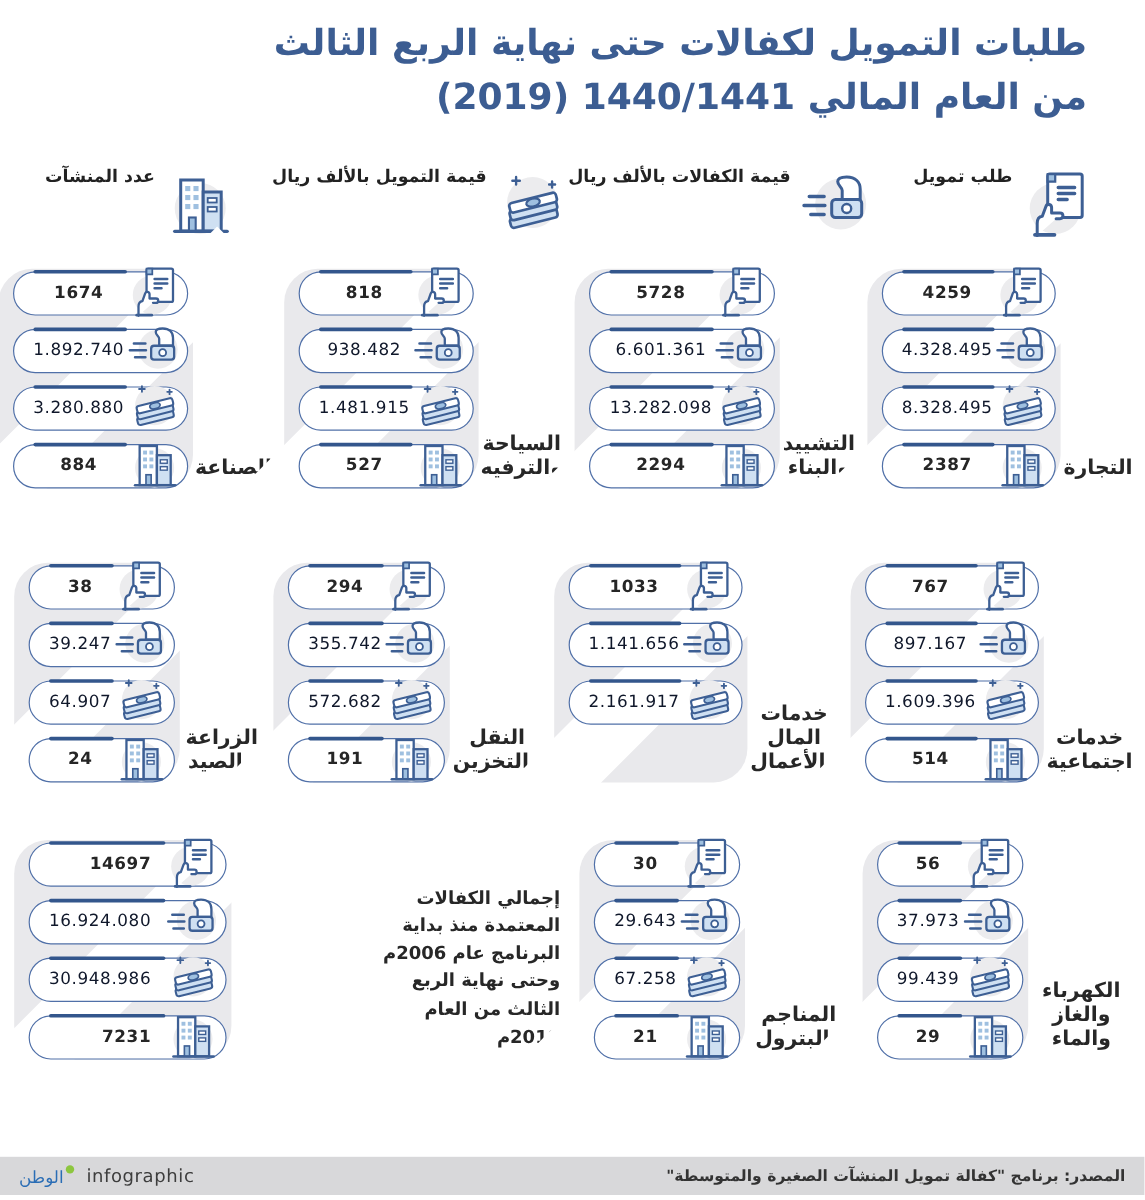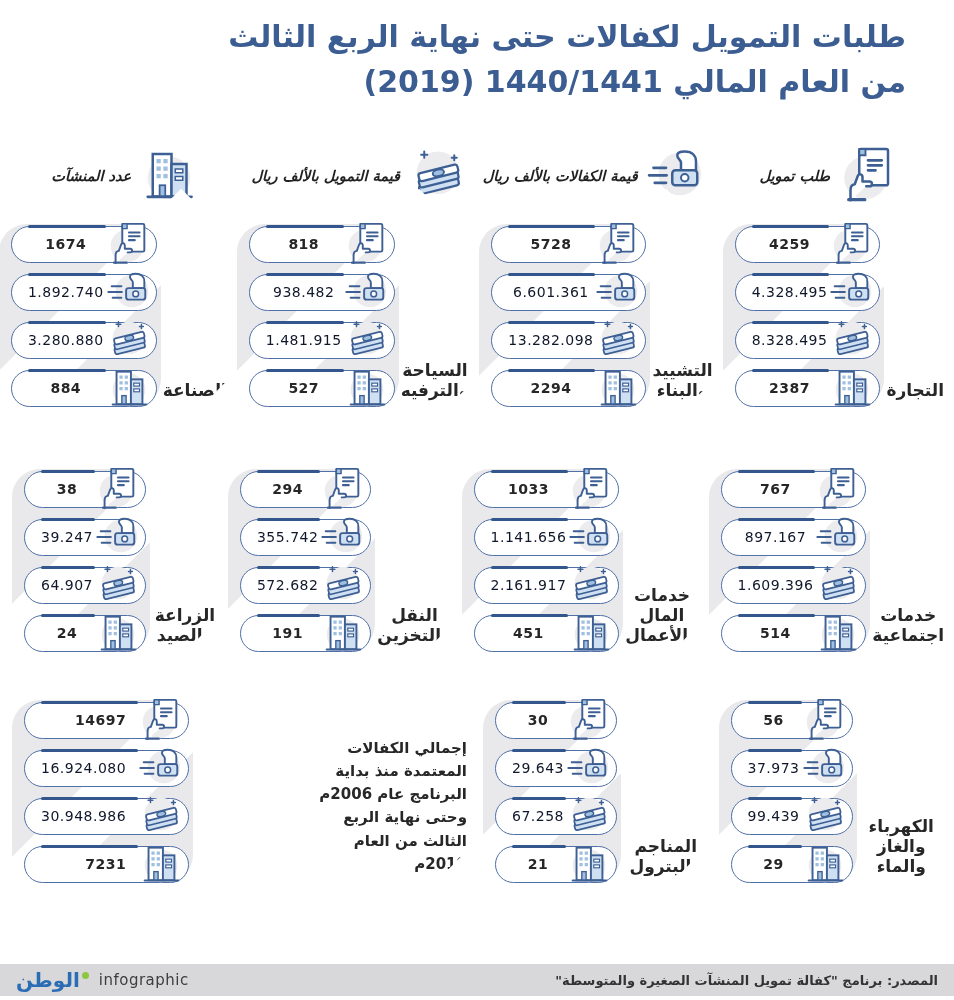--- a/index.html
+++ b/index.html
@@ -7,21 +7,21 @@
   body { font-family:"DejaVu Sans", sans-serif; }
   .page { position:relative; width:954px; height:996px; background:#ffffff; overflow:hidden; direction:rtl; margin:0 auto; }
 
   
   .title { position:absolute; top:14px; right:48px; left:40px; text-align:right;
            color:#3c5d92; font-weight:700; font-size:30px; line-height:1.5; letter-spacing:-0.5px; }
 
   
   .legend { position:absolute; top:140px; right:8px; left:8px; height:72px;
             display:grid; grid-template-columns:repeat(4,1fr); direction:rtl; }
-  .legend-item { display:flex; align-items:center; justify-content:center; gap:8px;font-style:italic; }
+  .legend-item { display:flex; align-items:flex-start; justify-content:center; gap:8px; }
   .legend-item svg { width:60px; height:60px; flex:0 0 auto; }
   .legend-label { font-size:14.5px; font-weight:700; color:#222; white-space:nowrap; }
 
   
   .grid-row { position:absolute; right:10px; left:10px; display:grid;
               grid-template-columns:repeat(4,1fr); gap:8px; direction:rtl; }
   .row-1 { top:218px; }
   .row-2 { top:463px; }
   .row-3 { top:694px; }
 
@@ -50,21 +50,21 @@
   .pill .value.light { font-weight:400; color:#0f172a; }
   .block.wide .pill .value { text-align:right; padding-right:62px; }
   .pill-icon { position:absolute; top:-7px; right:4px; width:46px; height:46px; }
   .pill-icon svg { width:46px; height:46px; }
 
   
   .footer { position:absolute; bottom:0; right:0; left:0; height:32px; background:#d8d8da;
             display:flex; align-items:center; justify-content:space-between; padding:0 16px; direction:rtl; }
   .source { font-size:13px; font-weight:700; color:#333; }
   .brand { direction:ltr; display:flex; align-items:center; gap:8px; }
-  .brand-logo { color:#2a6db5; font-weight:700; font-size:20px; position:relative; }
+  .brand-logo { color:#2a6db5; font-weight:400; font-size:14px; position:relative; }
   .brand-logo::after { content:""; display:inline-block; width:7px; height:7px; border-radius:50%;
                        background:#8dc63f; margin:0 2px 8px 2px; }
   .brand-suffix { color:#3d3d3d; font-size:15px; letter-spacing:0.5px; }
 
   .hidden-defs { position:absolute; width:0; height:0; overflow:hidden; }
 </style>
 </head>
 <body>
 
 <div class="page">
@@ -313,26 +313,20 @@
               <span class="pill-icon"><svg>
                   <use href="#sym-stamp"></use>
                 </svg></span>
             </div>
             <div class="pill">
               <span class="value light">2.161.917</span>
               <span class="pill-icon"><svg>
                   <use href="#sym-money"></use>
                 </svg></span>
             </div>
-            <div class="pill">
-              <span class="value bold">451</span>
-              <span class="pill-icon"><svg>
-                  <use href="#sym-buildings"></use>
-                </svg></span>
-            </div>
           </div>
         </div>
         <div class="block">
           <div class="block-header">النقل والتخزين</div>
           <div class="pill-stack">
             <div class="pill">
               <span class="value bold">294</span>
               <span class="pill-icon"><svg>
                   <use href="#sym-request"></use>
                 </svg></span>

